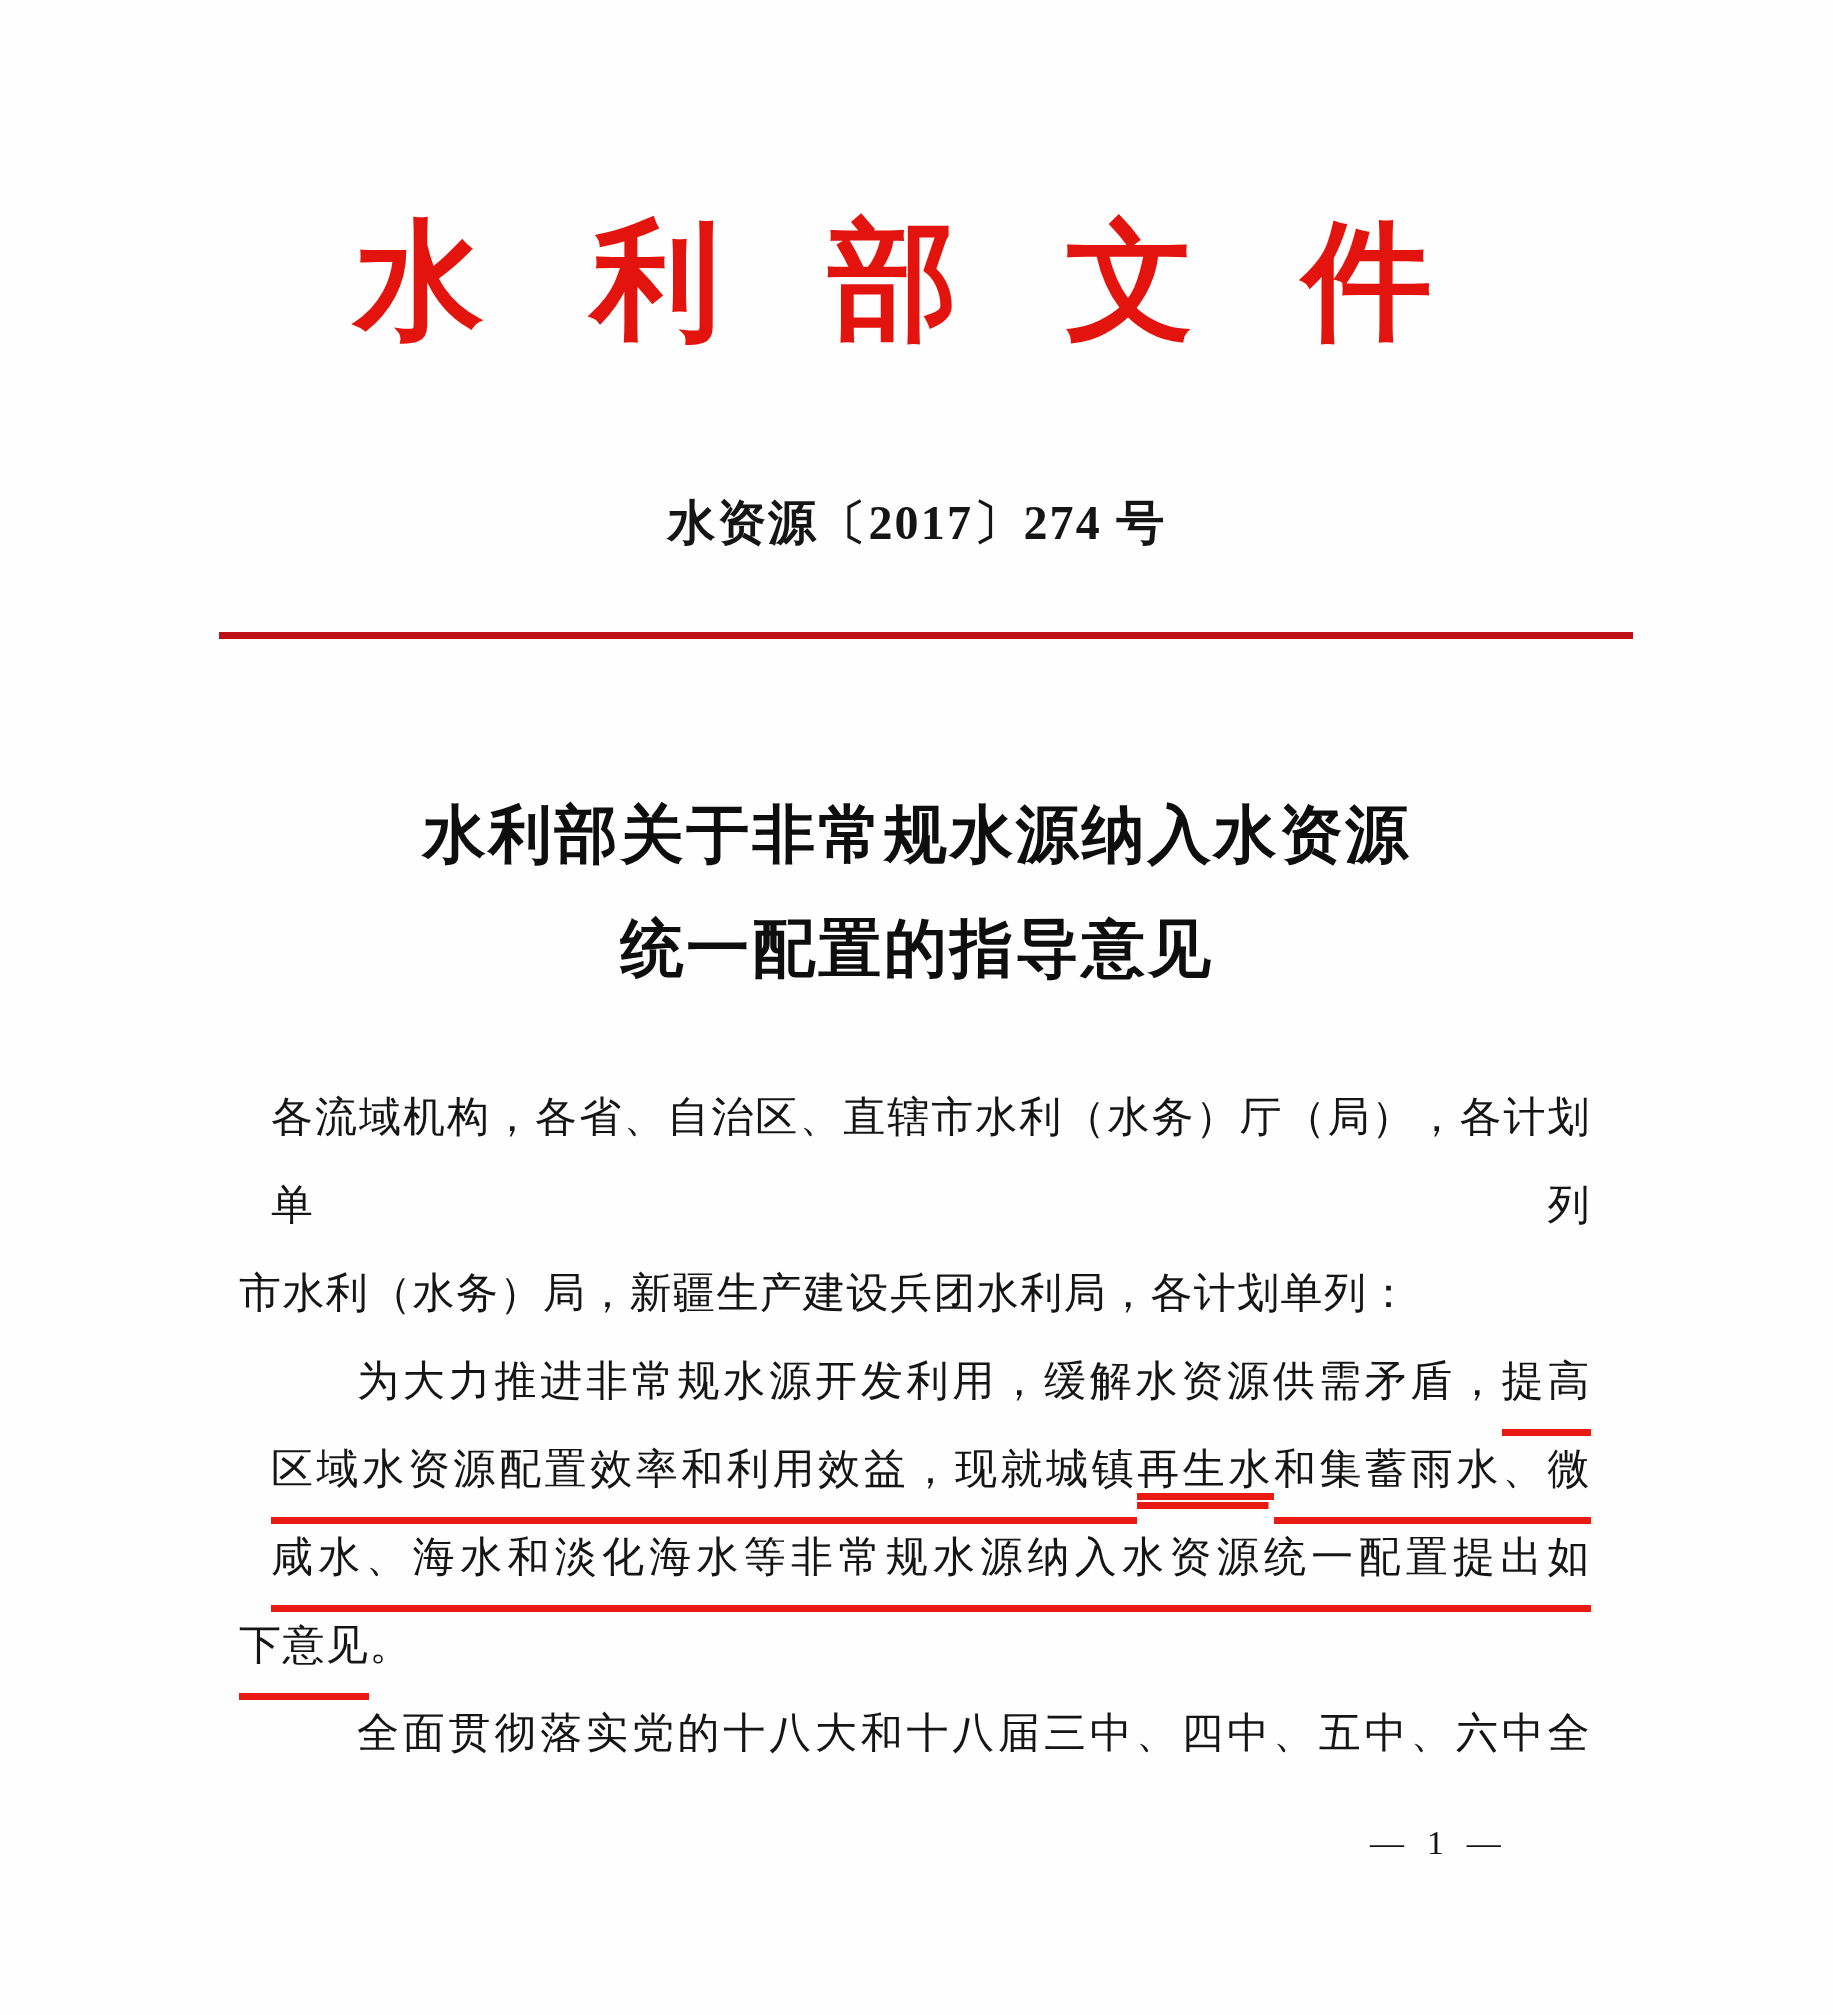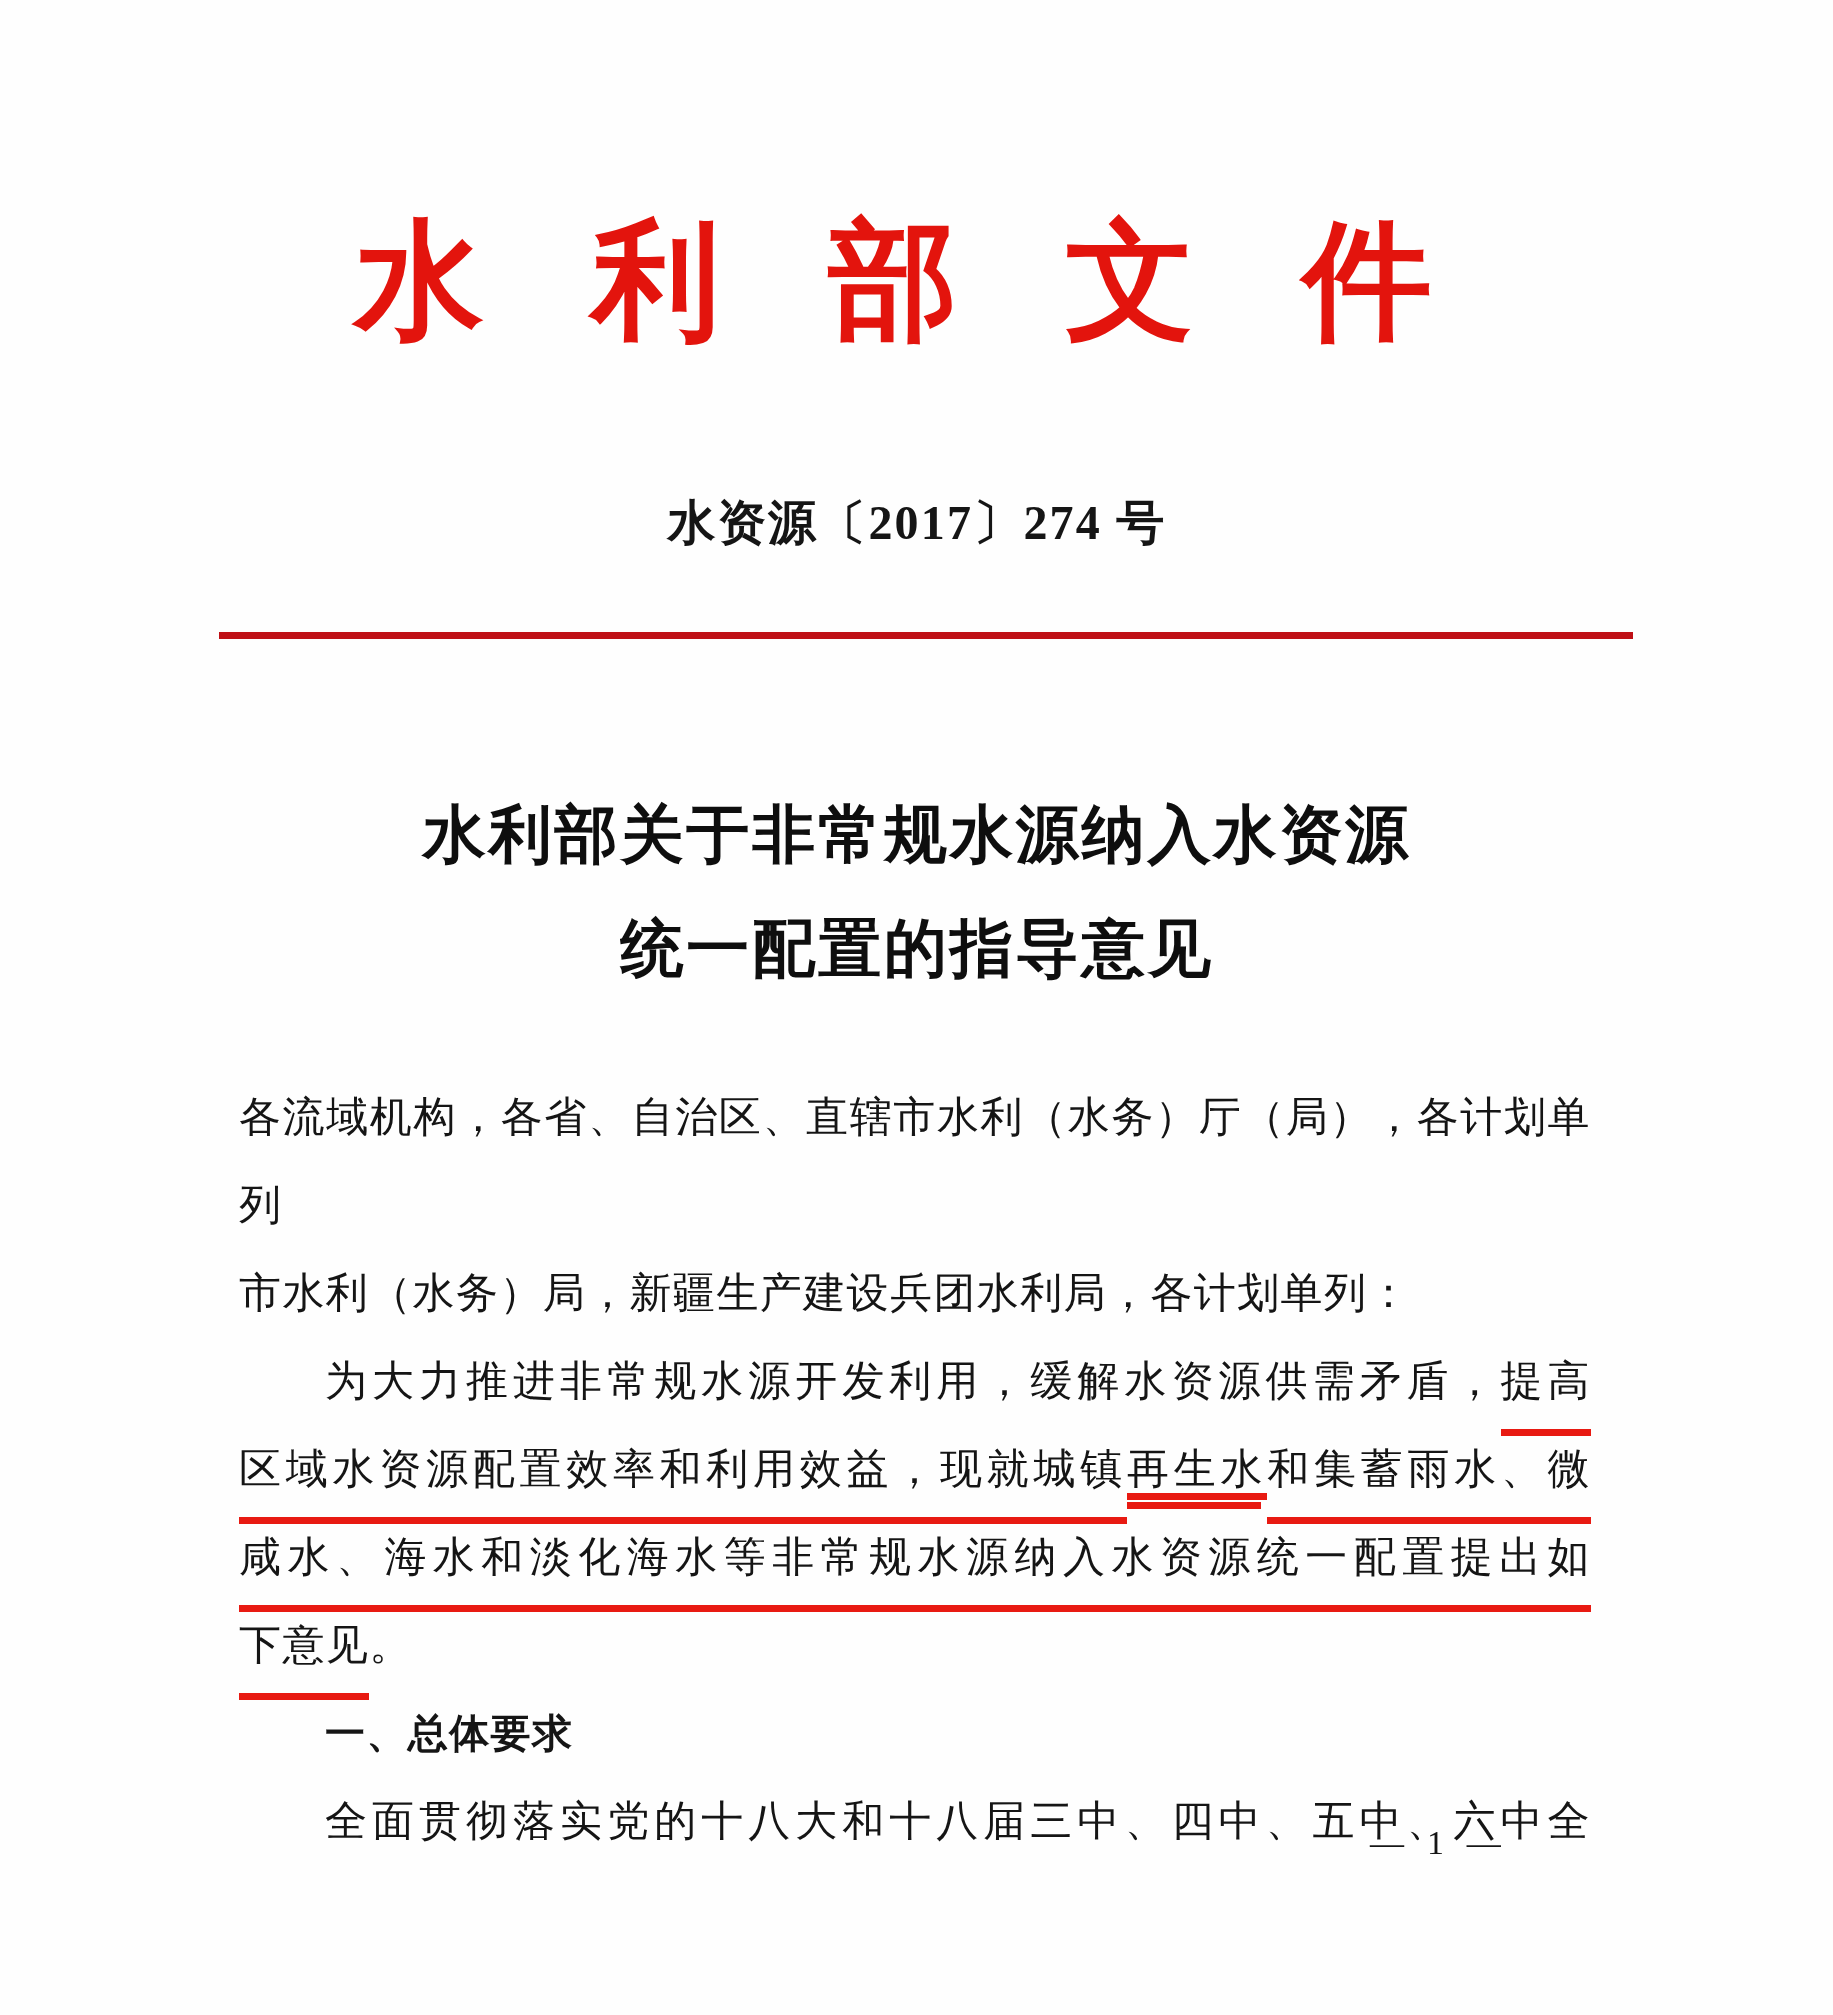--- a/index.html
+++ b/index.html
@@ -81,20 +81,21 @@
     line-height:88px;
     letter-spacing:1.4px;
     font-family:"Liberation Serif","DejaVu Serif",serif;
     color:var(--text-black);
   }
   .line{white-space:nowrap;}
   .line.just{
     white-space:normal;
     text-align:justify;
     text-align-last:justify;
+    margin-left:32px;
   }
   .line.bold{
     font-weight:900;
     font-family:"Liberation Sans","DejaVu Sans",sans-serif;
     font-size:40px;
   }
   .ind2{padding-left:86px;box-sizing:border-box;}
   
   .u{
     border-bottom:7.2px solid var(--underline-red);
@@ -136,20 +137,19 @@
     <div>统一配置的指导意见</div>
   </div>
 
   <main class="body-text">
       <div class="line just"><span>各流域机构，各省、自治区、直辖市水利（水务）厅（局），各计划单列</span></div>
       <div class="line"><span>市水利（水务）局，新疆生产建设兵团水利局，各计划单列：</span></div>
       <div class="line just ind2"><span>为大力推进非常规水源开发利用，缓解水资源供需矛盾，</span><span class="u">提高</span></div>
       <div class="line just"><span class="u">区域水资源配置效率和利用效益，现就城镇</span><span class="u u2">再生水</span><span class="u">和集蓄雨水、微</span></div>
       <div class="line just"><span class="u">咸水、海水和淡化海水等非常规水源纳入水资源统一配置提出如</span></div>
       <div class="line"><span class="u">下意见</span><span>。</span></div>
-      <div class="line bold ind2"><span>一、总体要求</span></div>
       <div class="line just ind2"><span>全面贯彻落实党的十八大和十八届三中、四中、五中、六中全</span></div>
     </main>
 
   <div class="page-number">— 1 —</div>
 
 </div>
 
 
 </body></html>

